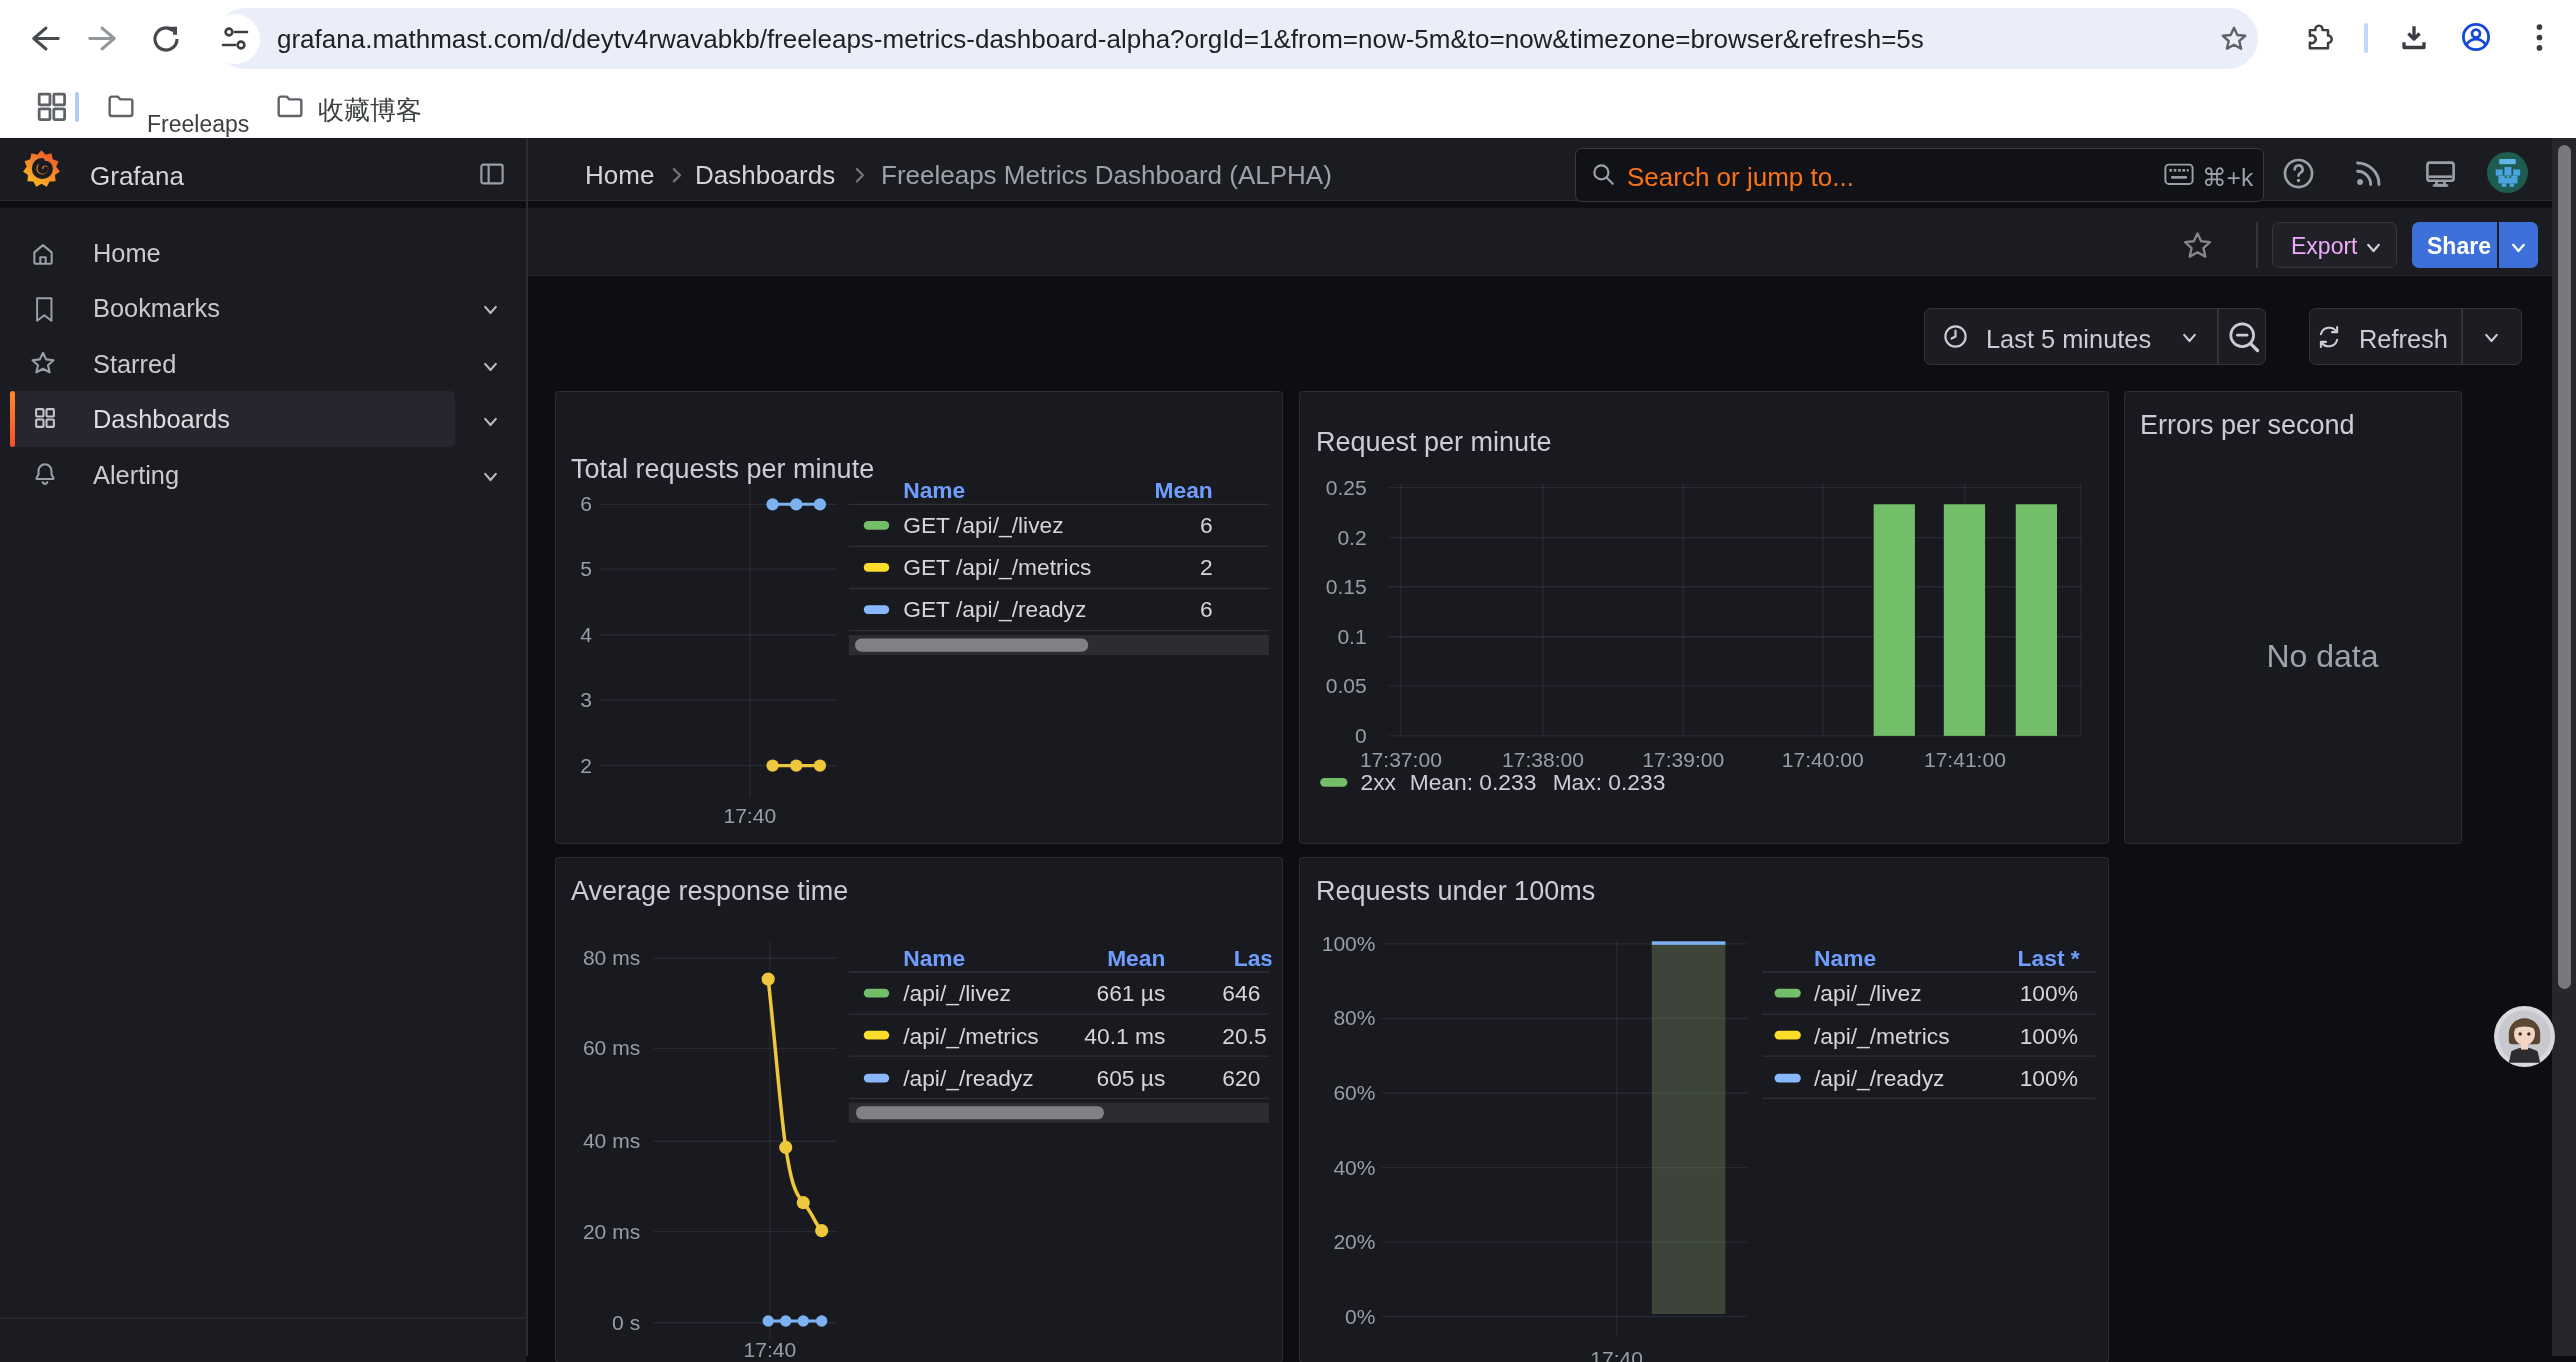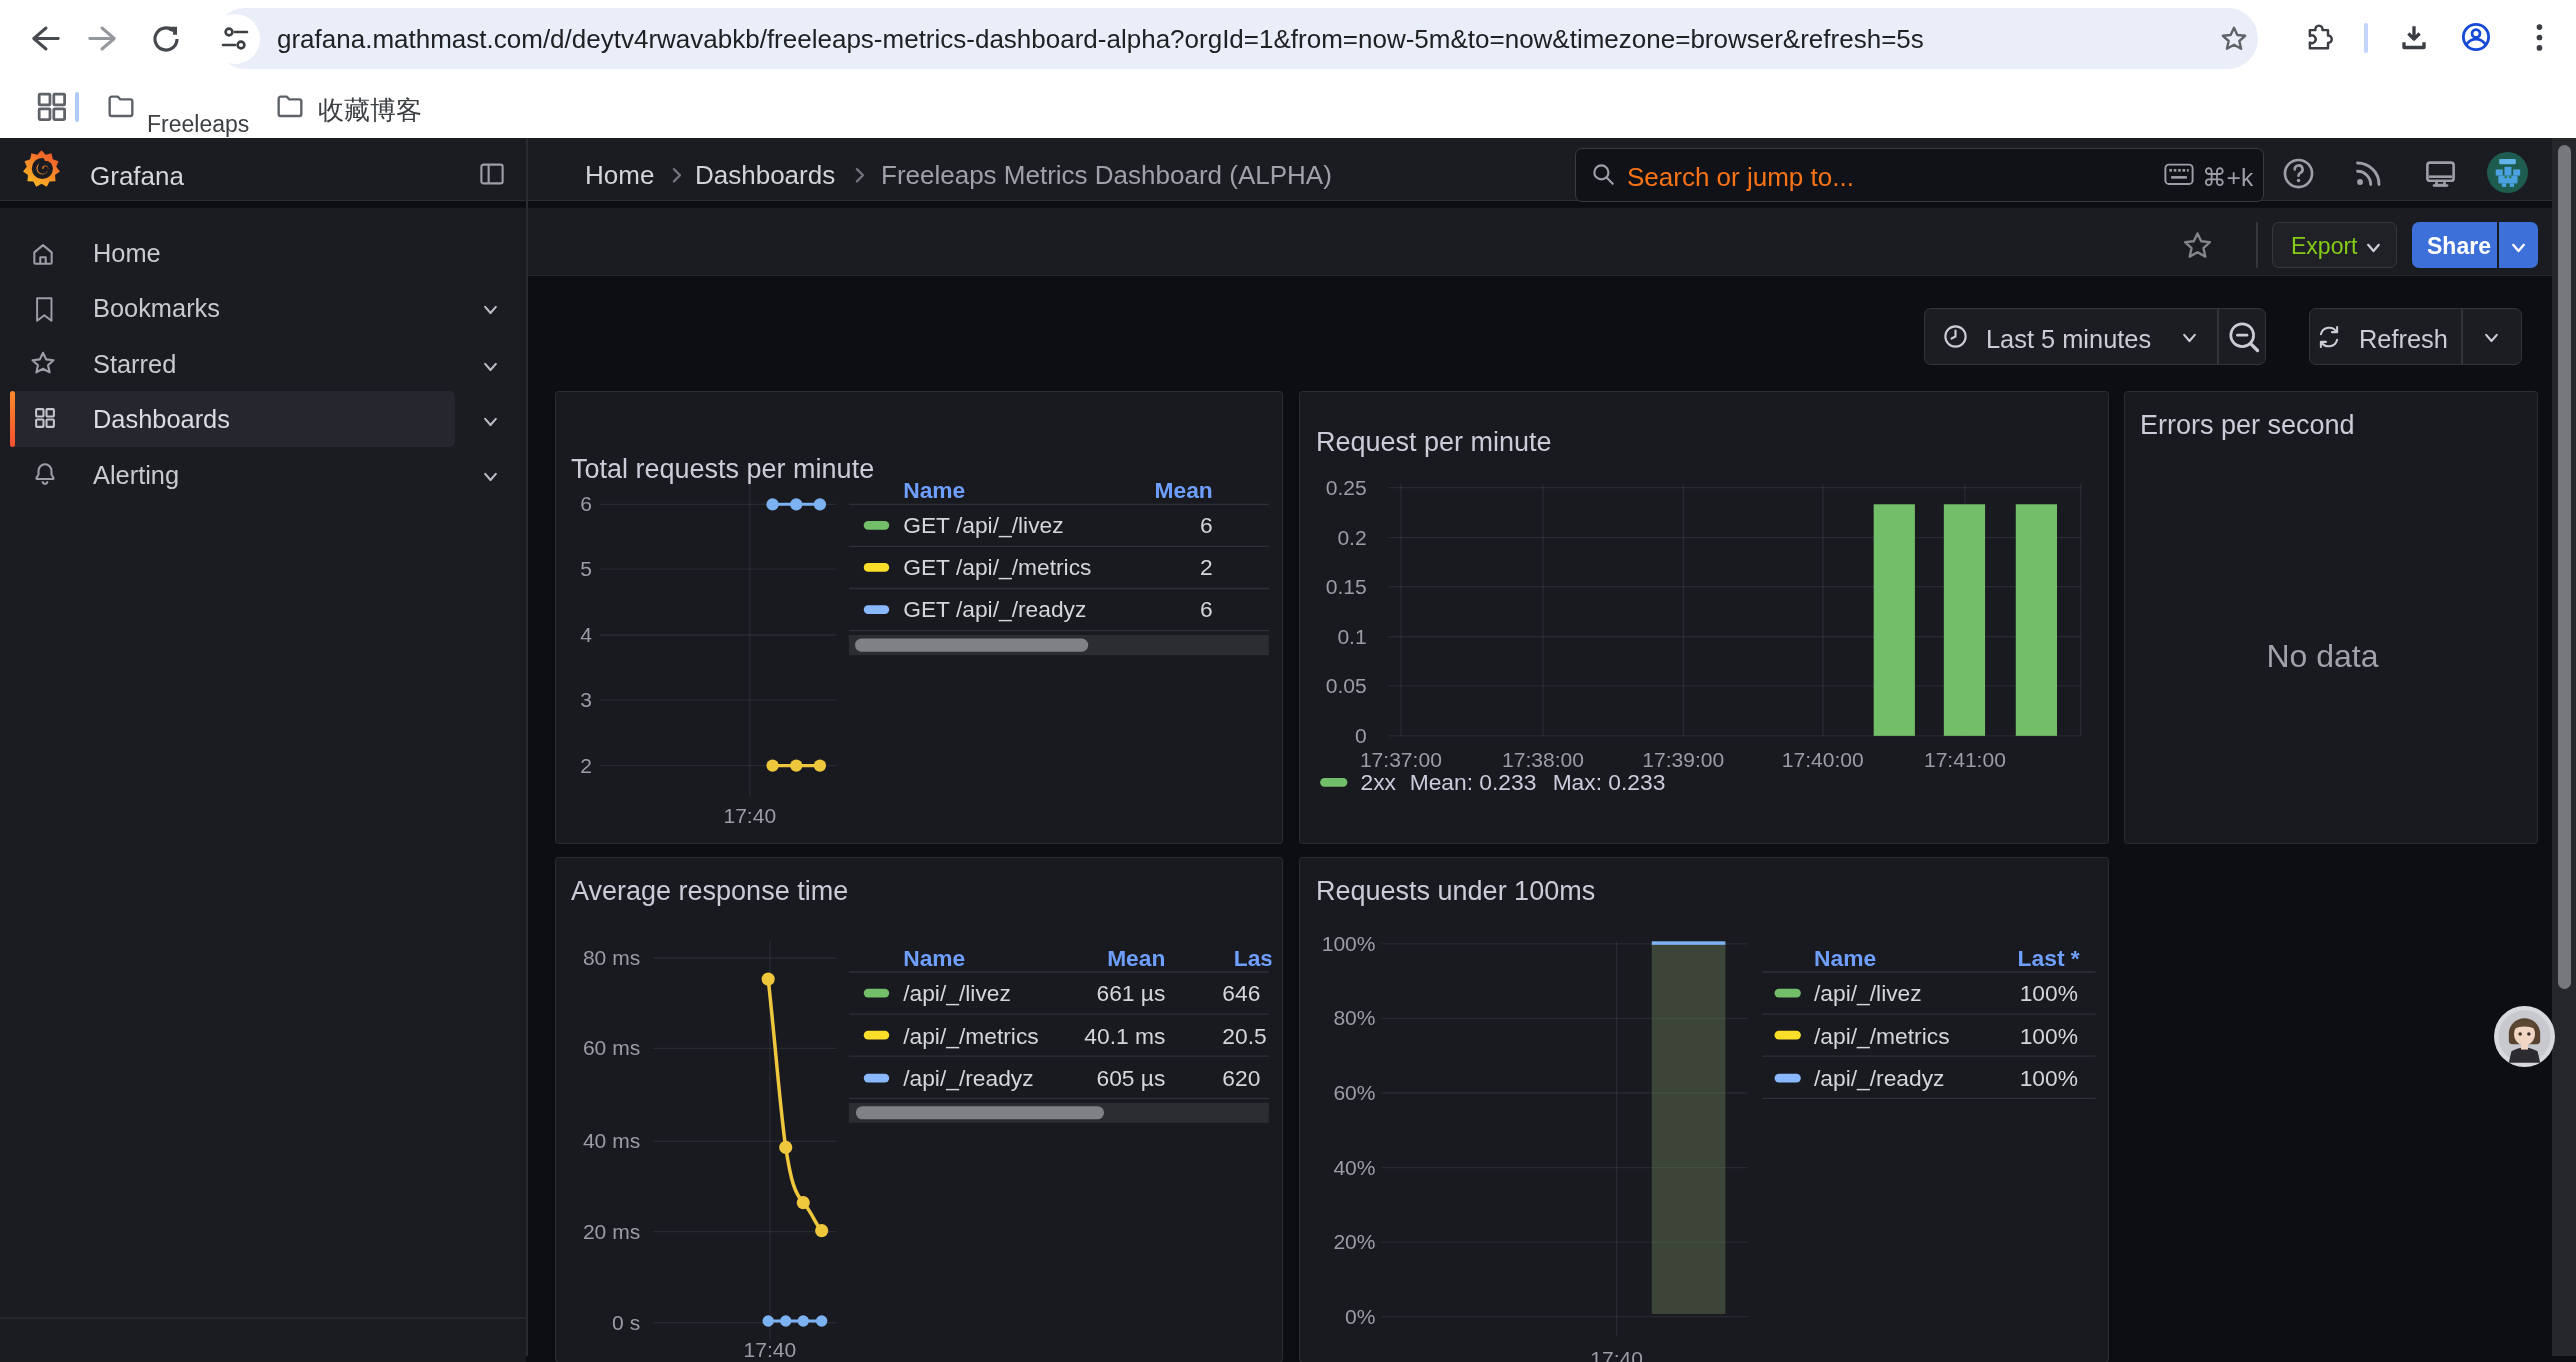--- a/index.html
+++ b/index.html
@@ -168,21 +168,21 @@
     </g>
     <rect x="20" y="27" width="3" height="3" fill="#2a7d5f"></rect>
     <rect x="25" y="27" width="3" height="3" fill="#2a7d5f"></rect>
   </svg>
 
   <svg class="abs" style="left:2181px;top:91px;" width="33" height="33" viewBox="0 0 24 24">
     <path d="M12 3.2 L14.7 8.9 L21 9.6 L16.3 13.9 L17.7 20.1 L12 16.9 L6.3 20.1 L7.7 13.9 L3 9.6 L9.3 8.9 Z" stroke="#85868c" stroke-width="1.7" fill="none" stroke-linejoin="round"></path>
   </svg>
   <div class="abs" style="left:2256px;top:84px;width:1.8px;height:46px;background:#34353a;"></div>
   <div class="abs" style="left:2272px;top:84px;width:125px;height:46px;background:#202127;border:1.8px solid #37383e;border-radius:7px;"></div>
-  <div class="abs" style="left:2291px;top:95px;font-size:23px;font-weight:500;color:#84cc16;">Export</div>
+  <div class="abs" style="left:2291px;top:95px;font-size:23px;font-weight:500;color:#f0abfc;">Export</div>
   <svg class="abs" style="left:2362px;top:98px;" width="23" height="23" viewBox="0 0 26 26">
       <path d="M7 10 L13 17 L19 10" stroke="#ccccd5" stroke-width="2.6" fill="none" stroke-linecap="round" stroke-linejoin="round"></path>
     </svg>
   <div class="abs" style="left:2412px;top:84px;width:85px;height:46px;background:#3d71d9;border-radius:7px 0 0 7px;"></div>
   <div class="abs" style="left:2427px;top:95px;font-size:23px;font-weight:600;color:#ffffff;">Share</div>
   <div class="abs" style="left:2499px;top:84px;width:39px;height:46px;background:#3d71d9;border-radius:0 7px 7px 0;"></div>
   <svg class="abs" style="left:2507px;top:98px;" width="23" height="23" viewBox="0 0 26 26">
       <path d="M7 10 L13 17 L19 10" stroke="#ffffff" stroke-width="2.6" fill="none" stroke-linecap="round" stroke-linejoin="round"></path>
     </svg>
 
@@ -352,21 +352,21 @@
       </g>
       <rect x="23" y="440" width="31" height="10" rx="5" fill="#73bf69"></rect>
       <g font-family="Liberation Sans, sans-serif" font-size="26" fill="#ccccdc">
         <text x="69" y="454">2xx</text>
           <text x="125" y="454">Mean: 0.233</text>
           <text x="288" y="454">Max: 0.233</text>
       </g>
     </svg>
   </div>
 
-  <div class="abs" style="left:2124px;top:253px;width:414px;height:453px;background:#191a20;border:1.8px solid #2c2d33;border-radius:3.5px;">
+  <div class="abs" style="left:2124px;top:253px;width:338px;height:453px;background:#191a20;border:1.8px solid #2c2d33;border-radius:3.5px;">
     <div class="abs" style="left:15px;top:17.5px;font-size:27px;font-weight:500;color:#ccccd9;">Errors per second</div>
     <div class="abs" style="left:0;top:246px;width:395px;text-align:center;font-size:32px;color:#a0a2a9;">No data</div>
   </div>
 
   <div class="abs" style="left:555px;top:719px;width:728px;height:506px;background:#191a20;border:1.8px solid #2c2d33;border-radius:3.5px;overflow:hidden;">
     <div class="abs" style="left:15px;top:17.5px;font-size:27px;font-weight:500;color:#ccccd9;">Average response time</div>
     <svg class="abs" style="left:0;top:0;" width="726" height="506" viewBox="0 0 828 577">
       <g stroke="#ccccdc" stroke-opacity="0.09" stroke-width="1.5">
         <line x1="111" y1="114" x2="320" y2="114"></line>
           <line x1="111" y1="217" x2="320" y2="217"></line>

